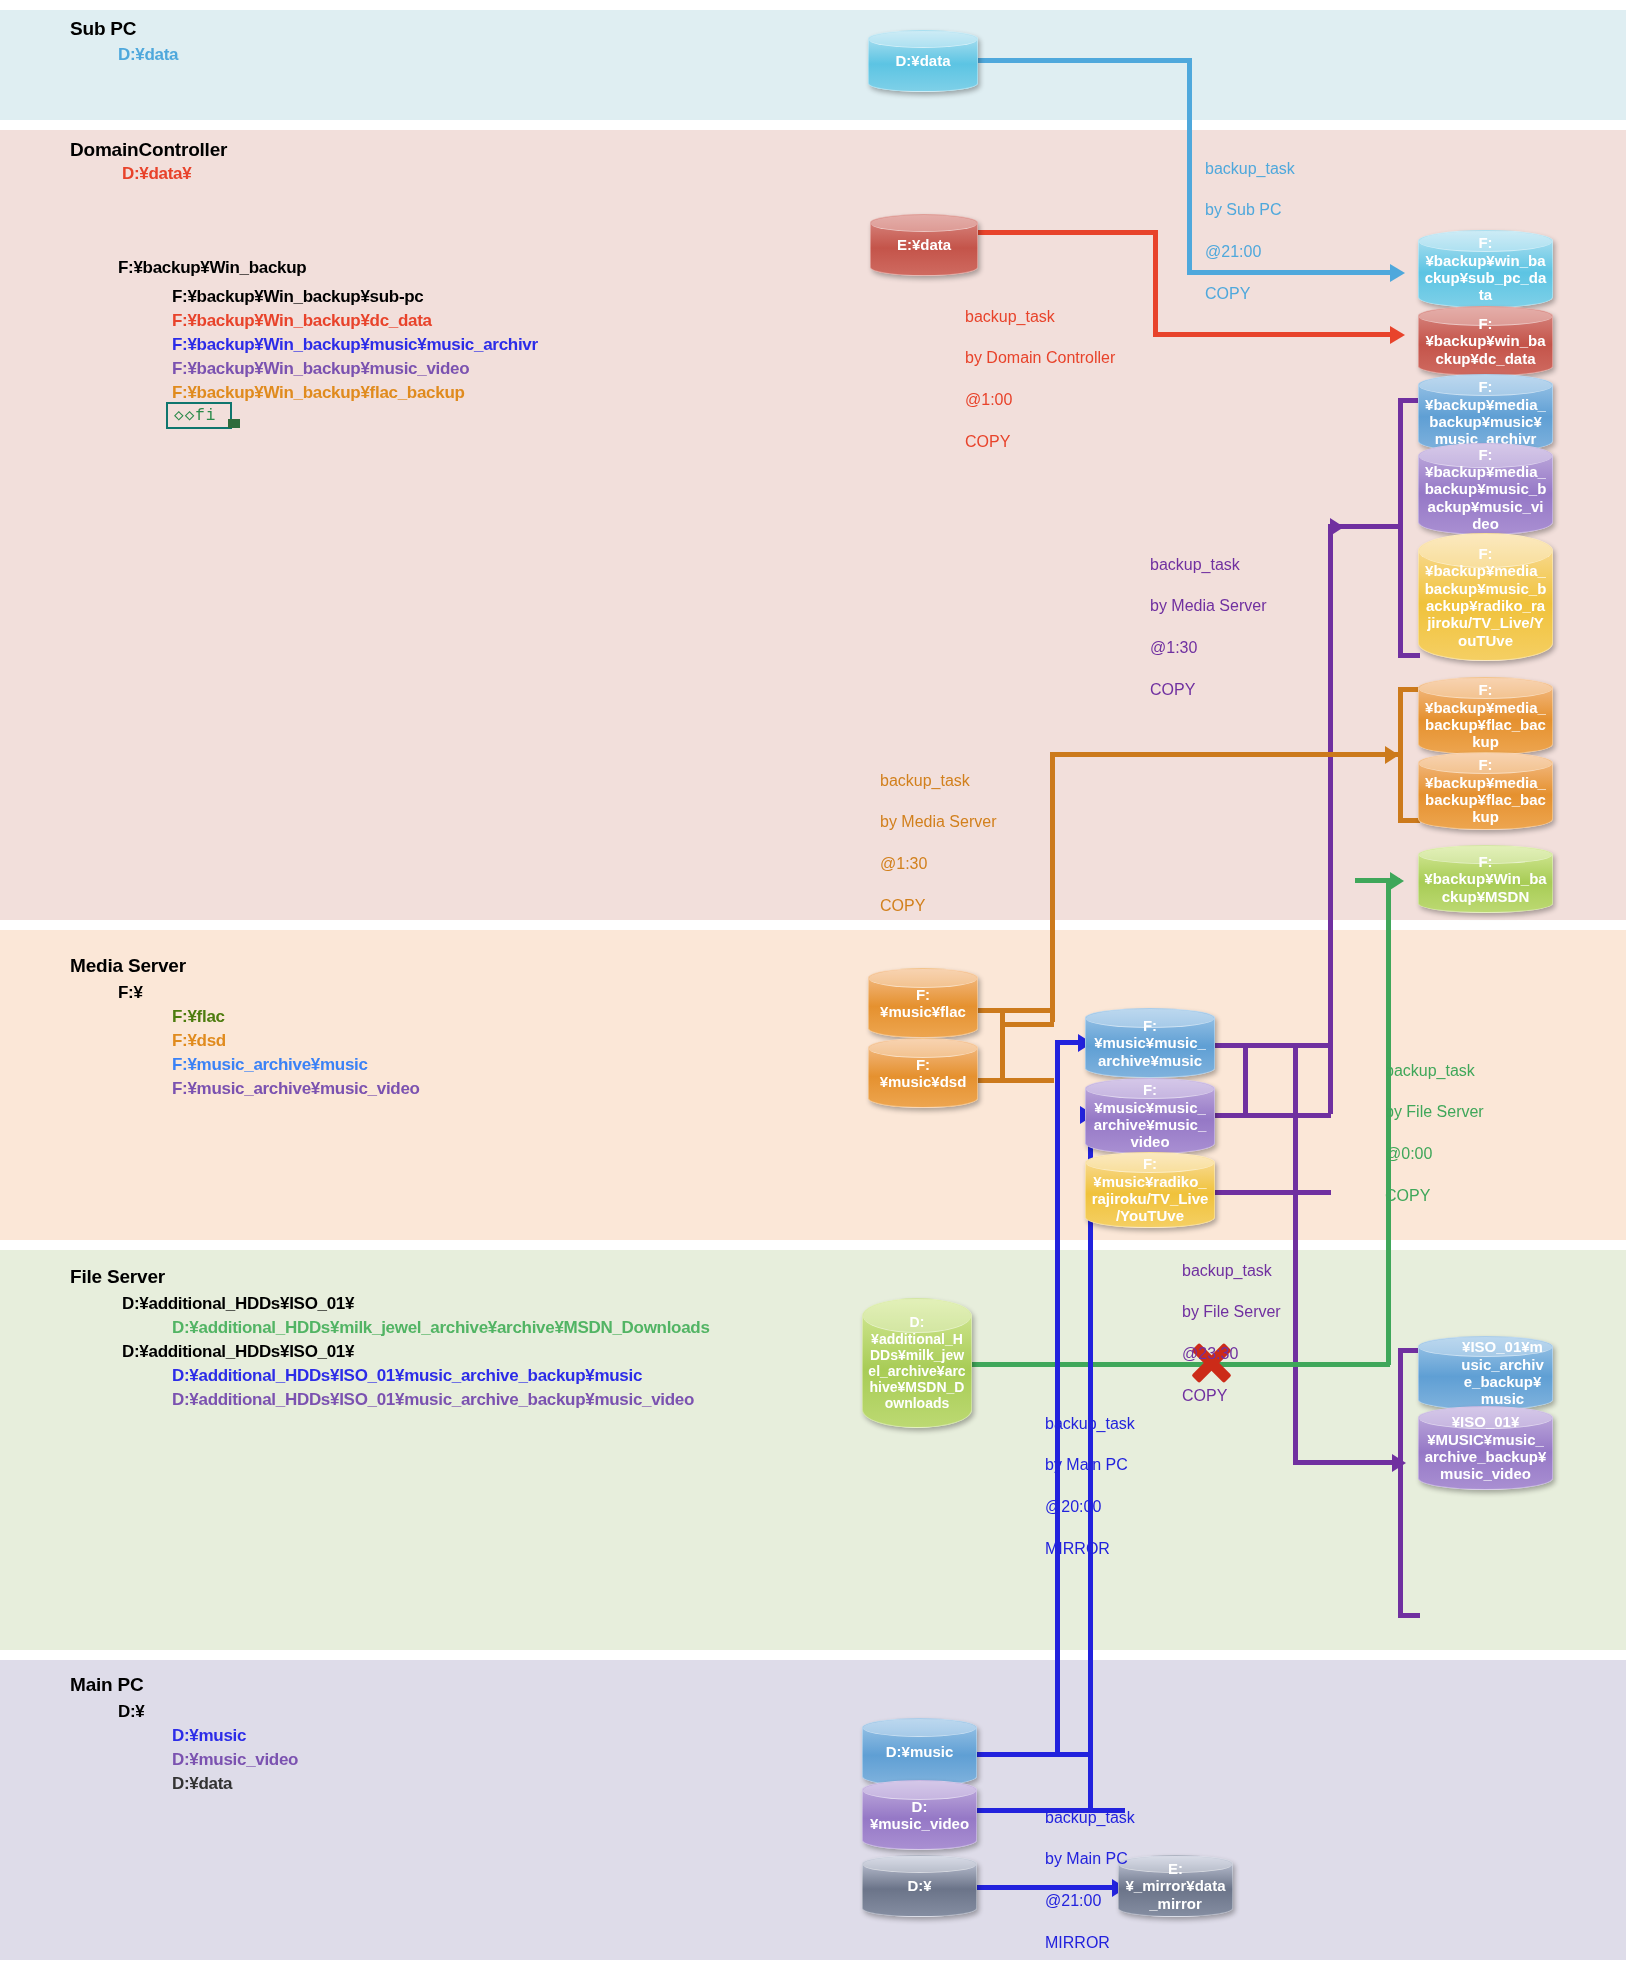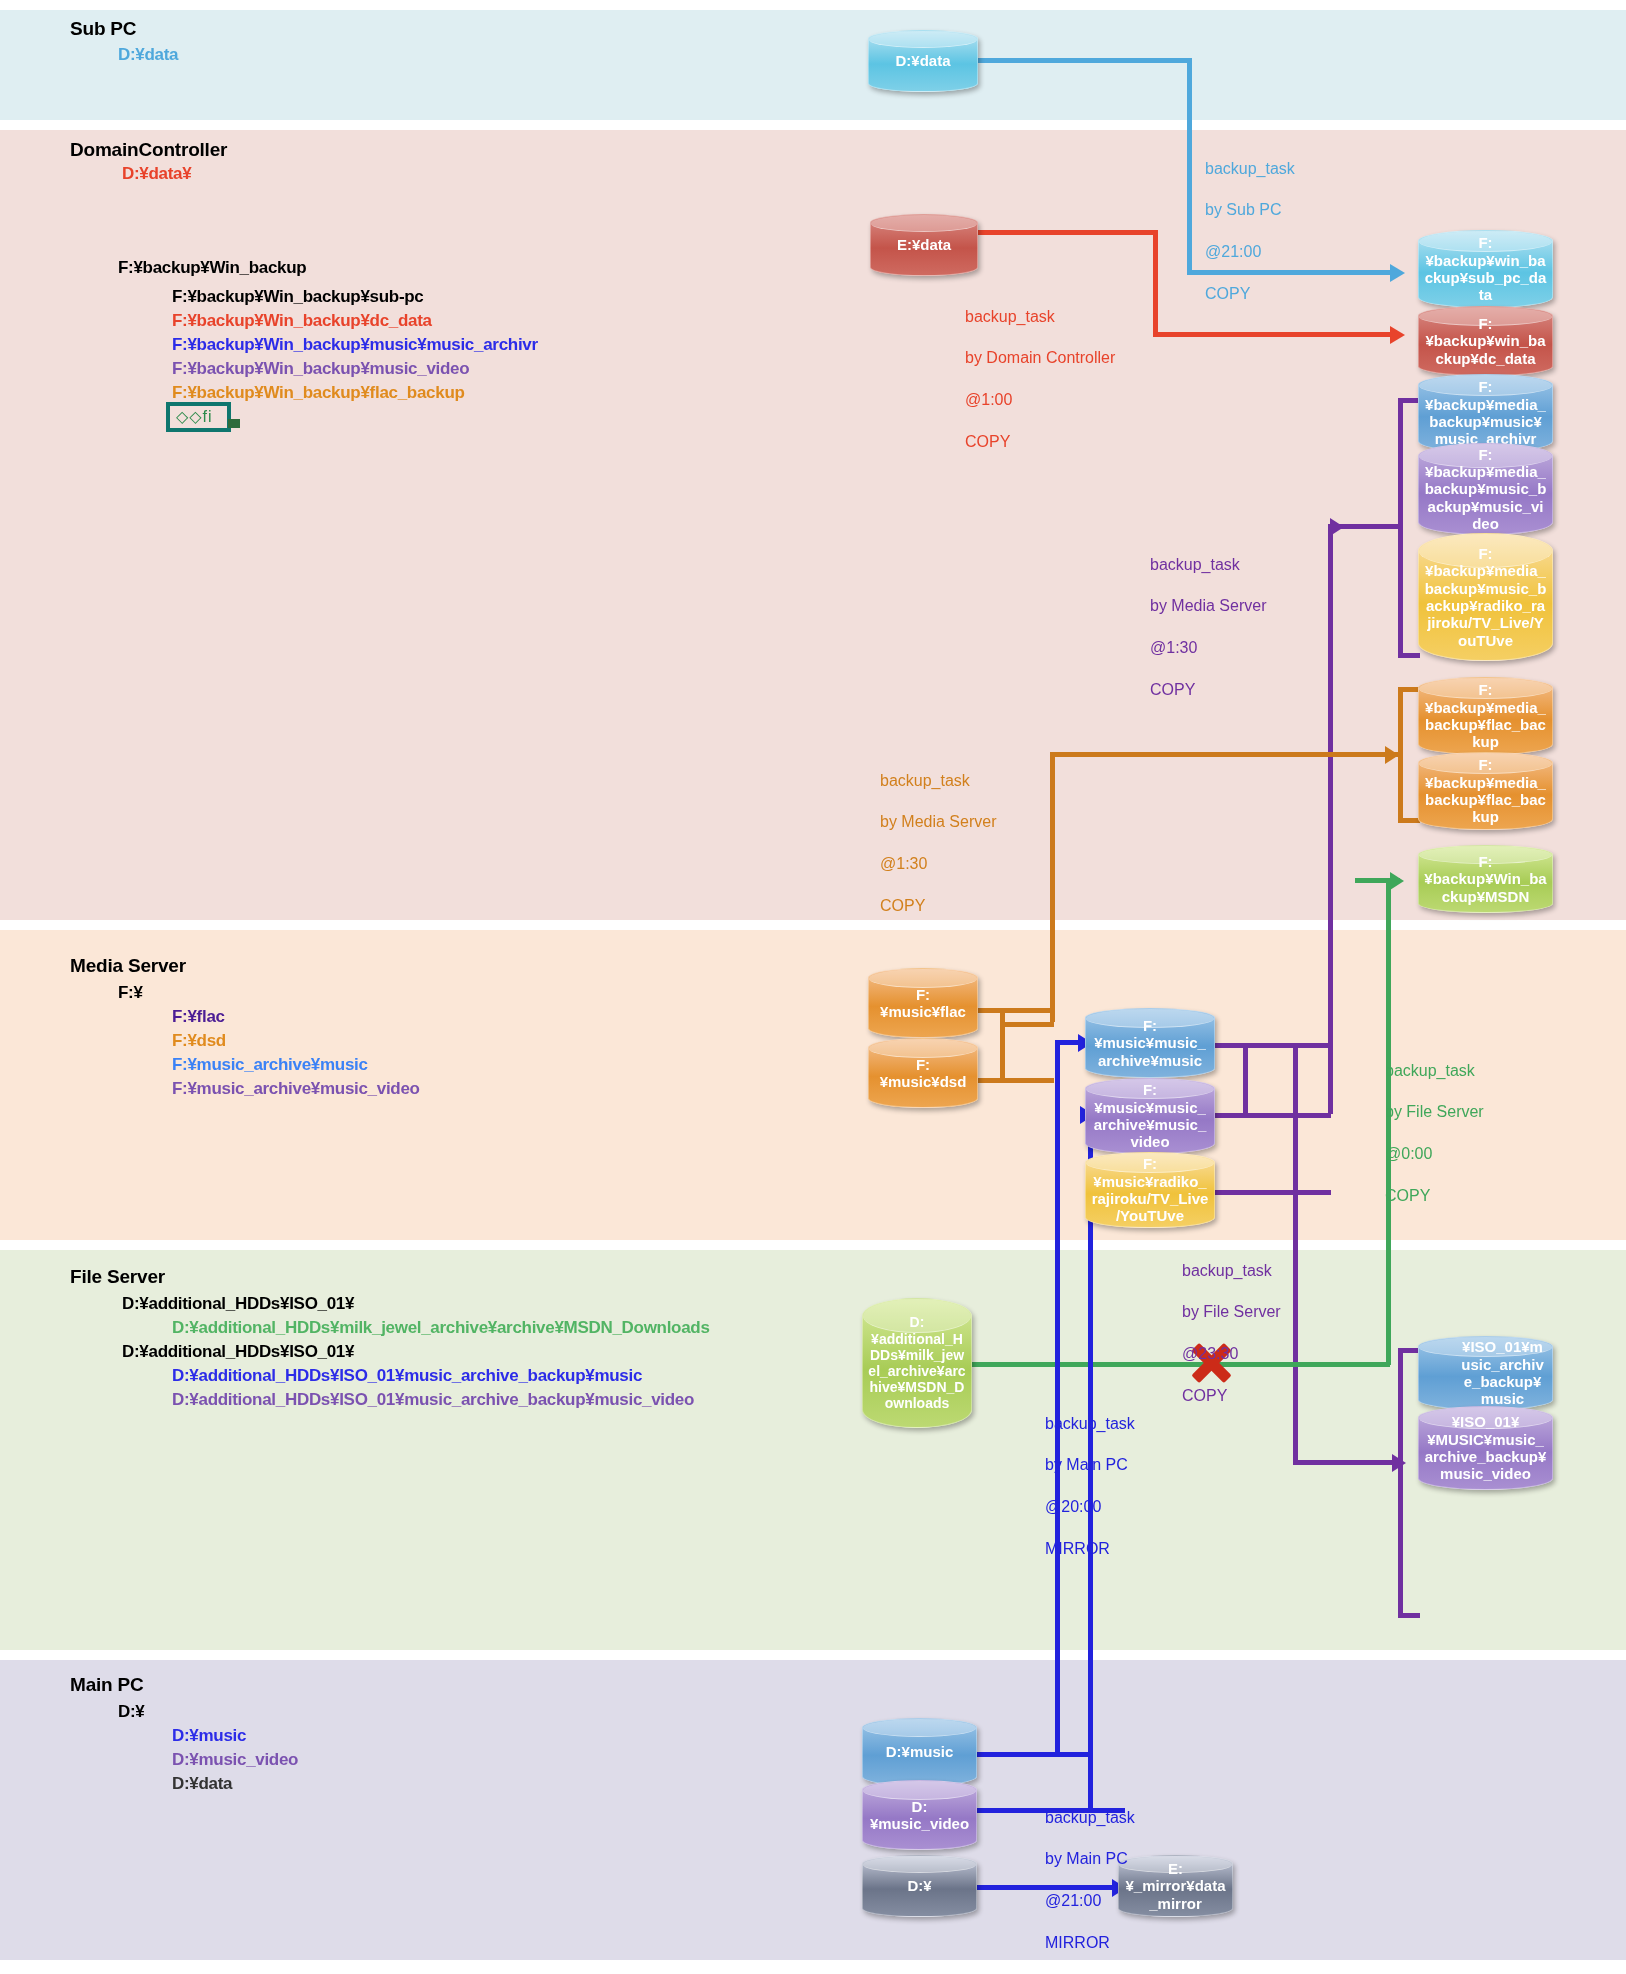--- a/index.html
+++ b/index.html
@@ -89,24 +89,24 @@
     font-family:"Liberation Sans", sans-serif;
     font-size:16px;
     line-height:1.30;
     white-space:pre-line;
     font-weight:normal;
   }
 
   
   .broken-box {
     position:absolute;
-    border:4px solid #0f766e;
+    border:2px solid #0f766e;
     padding:1px 14px 2px 6px;
     color:#2b8a4a;
-    font-family:Liberation Sans, sans-serif;
+    font-family:Liberation Mono, monospace;
     font-size:16px;
     letter-spacing:1px;
     background:transparent;
   }
   .broken-tail {
     position:absolute;
     width:12px; height:9px;
     background:#2e6b3c;
   }
 
@@ -139,21 +139,21 @@
   <div class="pathline" style="left:172px; top:287px; color:#000000;">F:¥backup¥Win_backup¥sub-pc</div>
   <div class="pathline" style="left:172px; top:311px; color:#e8432b;">F:¥backup¥Win_backup¥dc_data</div>
   <div class="pathline" style="left:172px; top:335px; color:#2c2ce8;">F:¥backup¥Win_backup¥music¥music_archivr</div>
   <div class="pathline" style="left:172px; top:359px; color:#7b52b0;">F:¥backup¥Win_backup¥music_video</div>
   <div class="pathline" style="left:172px; top:383px; color:#e08b1e;">F:¥backup¥Win_backup¥flac_backup</div>
   <div class="broken-box" style="left:166px; top:402px;">◇◇fi</div>
   <div class="broken-tail" style="left:228px; top:419px;"></div>
 
   <div class="zone-title" style="left:70px; top:955px;">Media Server</div>
   <div class="pathline" style="left:118px; top:983px; color:#000000;">F:¥</div>
-  <div class="pathline" style="left:172px; top:1007px; color:#4c1d95;">F:¥flac</div>
+  <div class="pathline" style="left:172px; top:1007px; color:#4d7c0f;">F:¥flac</div>
   <div class="pathline" style="left:172px; top:1031px; color:#e08b1e;">F:¥dsd</div>
   <div class="pathline" style="left:172px; top:1055px; color:#3b82f6;">F:¥music_archive¥music</div>
   <div class="pathline" style="left:172px; top:1079px; color:#7b52b0;">F:¥music_archive¥music_video</div>
 
   <div class="zone-title" style="left:70px; top:1266px;">File Server</div>
   <div class="pathline" style="left:122px; top:1294px; color:#000000;">D:¥additional_HDDs¥ISO_01¥</div>
   <div class="pathline" style="left:172px; top:1318px; color:#52b464;">D:¥additional_HDDs¥milk_jewel_archive¥archive¥MSDN_Downloads</div>
   <div class="pathline" style="left:122px; top:1342px; color:#000000;">D:¥additional_HDDs¥ISO_01¥</div>
   <div class="pathline" style="left:172px; top:1366px; color:#2c2ce8;">D:¥additional_HDDs¥ISO_01¥music_archive_backup¥music</div>
   <div class="pathline" style="left:172px; top:1390px; color:#7b52b0;">D:¥additional_HDDs¥ISO_01¥music_archive_backup¥music_video</div>

